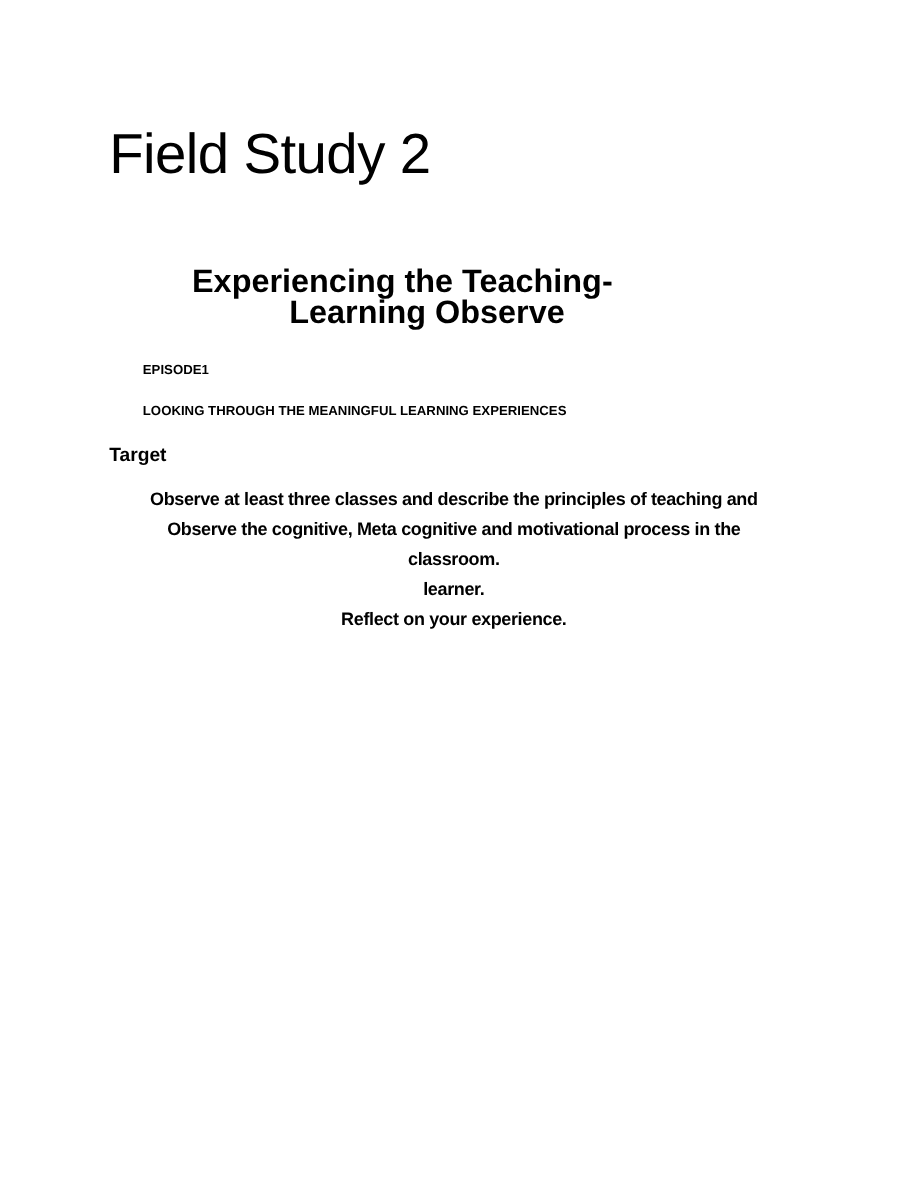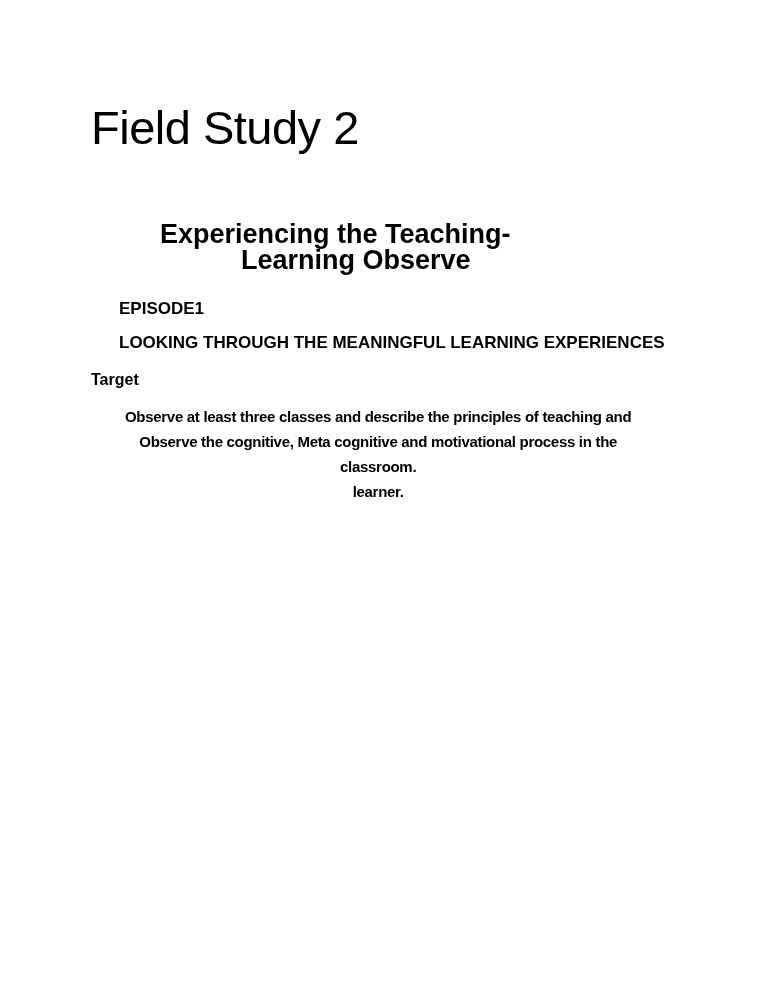--- a/index.html
+++ b/index.html
@@ -2,21 +2,21 @@
 <html><head>
 <meta charset="utf-8">
 <style>
   html, body { margin: 0; padding: 0; background: #ffffff; }
   body { width: 768px; height: 994px; position: relative; overflow: hidden; color: #000; }
   .abs { position: absolute; white-space: nowrap; }
   .title { left: 91px; top: 96px; font-family: "Liberation Sans", sans-serif; font-size: 47px; line-height: 64px; font-weight: normal; letter-spacing: -0.5px; }
   .sub { font-family: "Liberation Sans", sans-serif; font-weight: bold; font-size: 27px; line-height: 34px; }
   .sub1 { left: 160px; top: 174px; margin-top: 43px; }
   .sub2 { left: 241px; top: 243px; }
-  .caps { font-family: "Liberation Sans", sans-serif; font-weight: bold; font-size: 17px; line-height: 18px; left: 91px; padding-left: 28px; }
+  .caps { font-family: "Liberation Sans", sans-serif; font-weight: bold; font-size: 11px; line-height: 18px; left: 91px; padding-left: 28px; }
   .ep { top: 300px; }
   .look { top: 334px; }
   .target { left: 91px; top: 369px; font-family: "Liberation Sans", sans-serif; font-weight: bold; font-size: 16px; line-height: 22px; }
   .list { position: absolute; left: 125px; top: 404px; font-family: "Liberation Sans", sans-serif; font-weight: bold; font-size: 15px; line-height: 25px; margin: 0; padding: 0; list-style: none; }
   .list li { white-space: nowrap; letter-spacing: -0.3px; text-align: center; }
 </style>
 </head>
 <body>
 
 <div>
@@ -24,14 +24,15 @@
   <div class="abs sub sub1">Experiencing the Teaching-</div>
   <div class="abs sub sub2">Learning Observe</div>
   <div class="abs caps ep">EPISODE1</div>
   <div class="abs caps look">LOOKING THROUGH THE MEANINGFUL LEARNING EXPERIENCES</div>
   <div class="abs target">Target</div>
   <ul class="list">
     <li>Observe at least three classes and describe the principles of teaching and</li>
     <li>Observe the cognitive, Meta cognitive and motivational process in the</li>
     <li>classroom.</li>
     <li>learner.</li>
+    <li>Reflect on your experience.</li>
   </ul>
 </div>
 
 </body></html>

